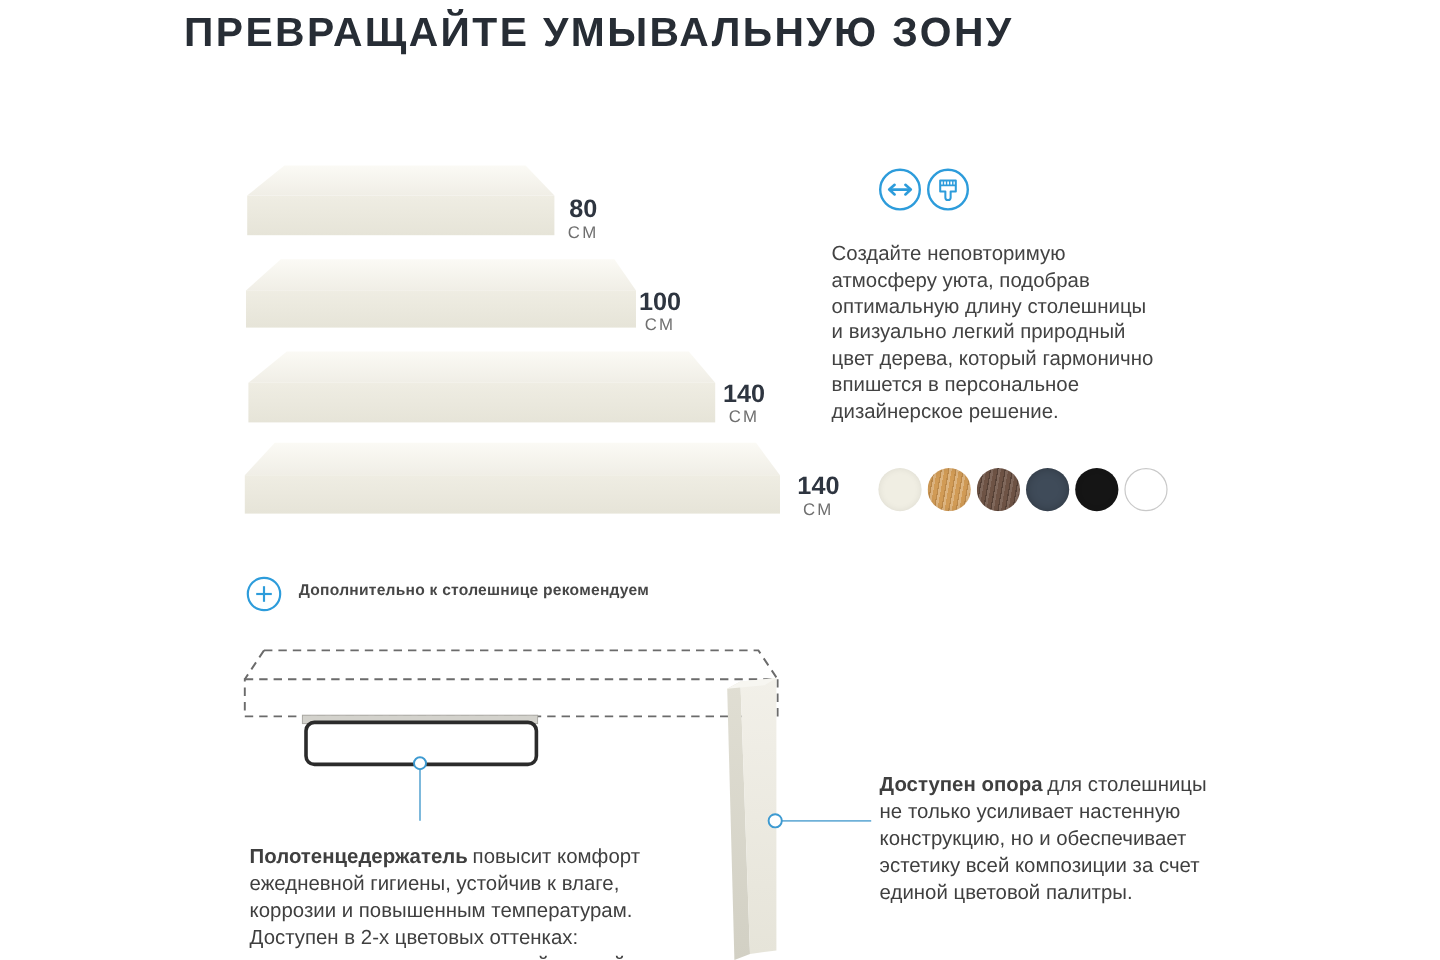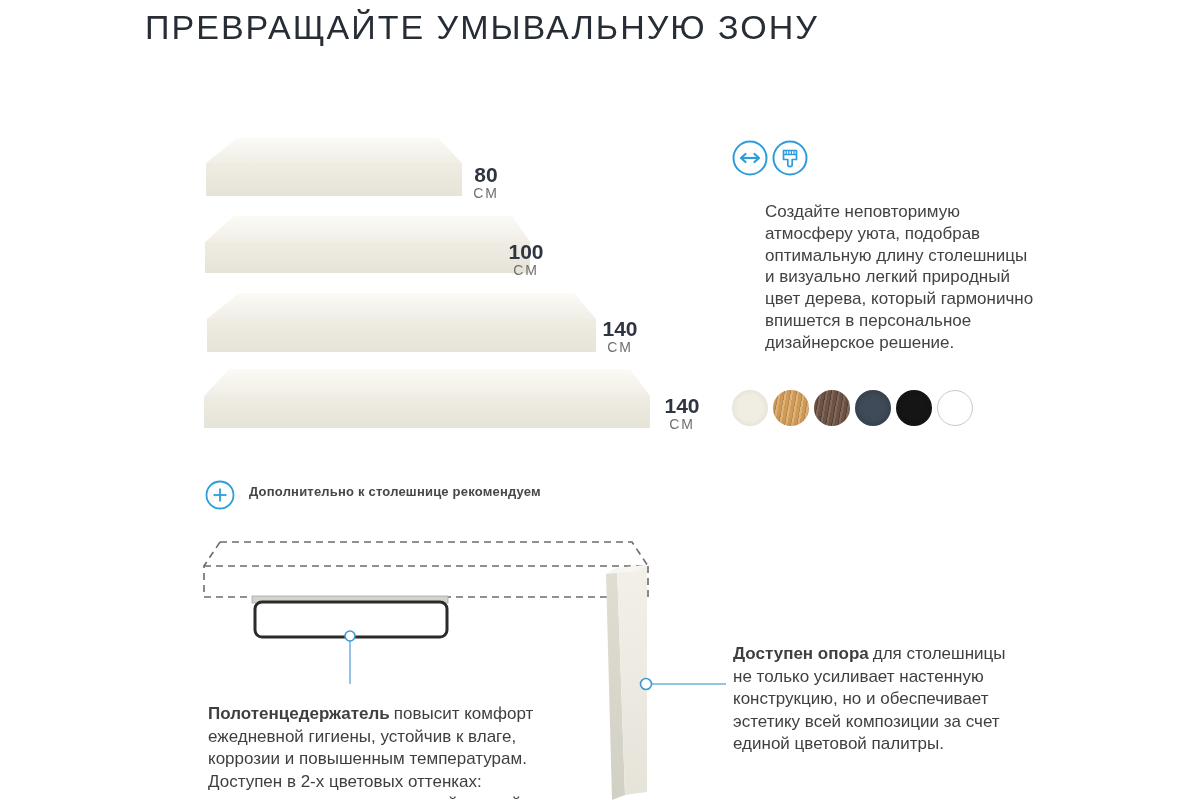--- a/index.html
+++ b/index.html
@@ -1,30 +1,30 @@
 <!DOCTYPE html>
 <html><head>
 <meta charset="utf-8">
 <style>
   html,body{margin:0;padding:0;background:#fff;}
   #page{position:relative;width:1200px;height:800px;background:#fff;overflow:hidden;
         font-family:"Liberation Sans","DejaVu Sans",sans-serif;}
   
   #art{position:absolute;left:0;top:0;z-index:0;}
   
-  .title{position:absolute;left:0;top:6px;width:964px;text-align:center;z-index:2;
-         color:#272d35;font-weight:normal;font-size:34px;line-height:43px;letter-spacing:2px;}
+  .title{position:absolute;left:17px;top:6px;width:964px;text-align:center;z-index:2;
+         color:#272d35;font-weight:bold;font-size:34px;line-height:43px;letter-spacing:2px;}
   
   .size-label{position:absolute;width:56px;text-align:center;z-index:2;}
   .size-label .num{font-size:21px;font-weight:bold;color:#2e3540;line-height:21px;}
   .size-label .unit{font-size:14px;color:#6f6f6f;letter-spacing:2px;line-height:13px;margin-top:2px;}
   
   .icon-circle{position:absolute;width:36px;height:36px;z-index:2;}
   .para{position:absolute;z-index:2;color:#424242;font-size:17px;line-height:21.8px;}
-  #customization-paragraph{left:765px;top:189px;width:270px;margin-top:12px;}
+  #customization-paragraph{left:693px;top:189px;width:270px;margin-top:12px;}
   
   .swatch-row{position:absolute;left:732px;top:390px;display:flex;gap:5px;z-index:2;}
   .swatch{width:36px;height:36px;border-radius:50%;box-shadow:inset 0 0 6px rgba(0,0,0,.08);}
   .swatch--oak{background-image:repeating-linear-gradient(100deg,rgba(255,255,255,.25) 0 2px,rgba(0,0,0,0) 2px 5px,rgba(92,54,18,.18) 5px 6px);}
   .swatch--walnut{background-image:repeating-linear-gradient(100deg,rgba(255,255,255,.12) 0 2px,rgba(0,0,0,0) 2px 5px,rgba(0,0,0,.22) 5px 6px);}
   .swatch--slate{box-shadow:inset 0 0 8px rgba(0,0,0,.25);}
   .swatch--white{border:1px solid #c9c9c9;box-shadow:none;box-sizing:border-box;}
   
   .rec-heading{position:absolute;left:249px;top:484px;z-index:2;
                font-size:13px;font-weight:bold;color:#474747;letter-spacing:.2px;}
@@ -105,21 +105,21 @@
   </svg>
 
   <div class="title">
     <div>ПРЕВРАЩАЙТЕ УМЫВАЛЬНУЮ ЗОНУ</div>
   </div>
 
   <div class="size-label" style="left:458px;top:164px;">
     <div class="num">80</div>
     <div class="unit">СМ</div>
   </div>
-  <div class="size-label" style="left:498px;top:241px;">
+  <div class="size-label" style="left:522px;top:241px;">
     <div class="num">100</div>
     <div class="unit">СМ</div>
   </div>
   <div class="size-label" style="left:592px;top:318px;">
     <div class="num">140</div>
     <div class="unit">СМ</div>
   </div>
   <div class="size-label" style="left:654px;top:395px;">
     <div class="num">140</div>
     <div class="unit">СМ</div>

